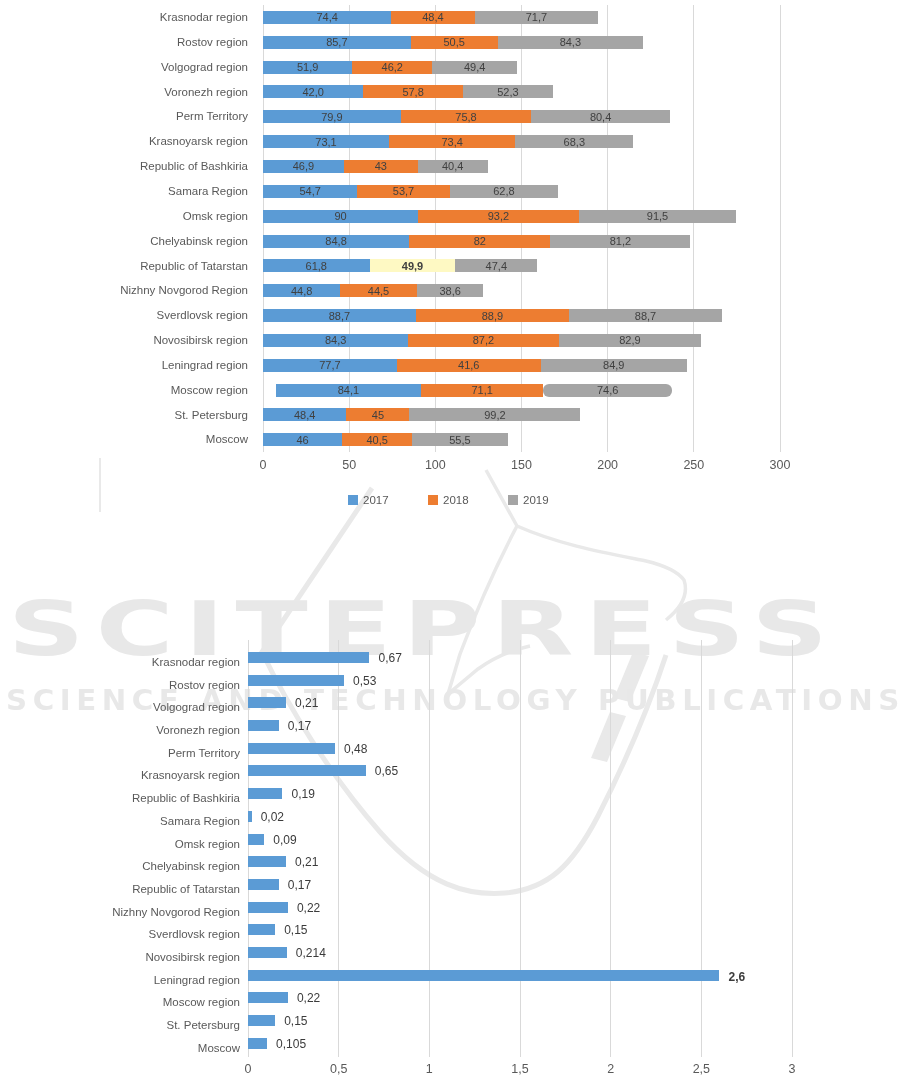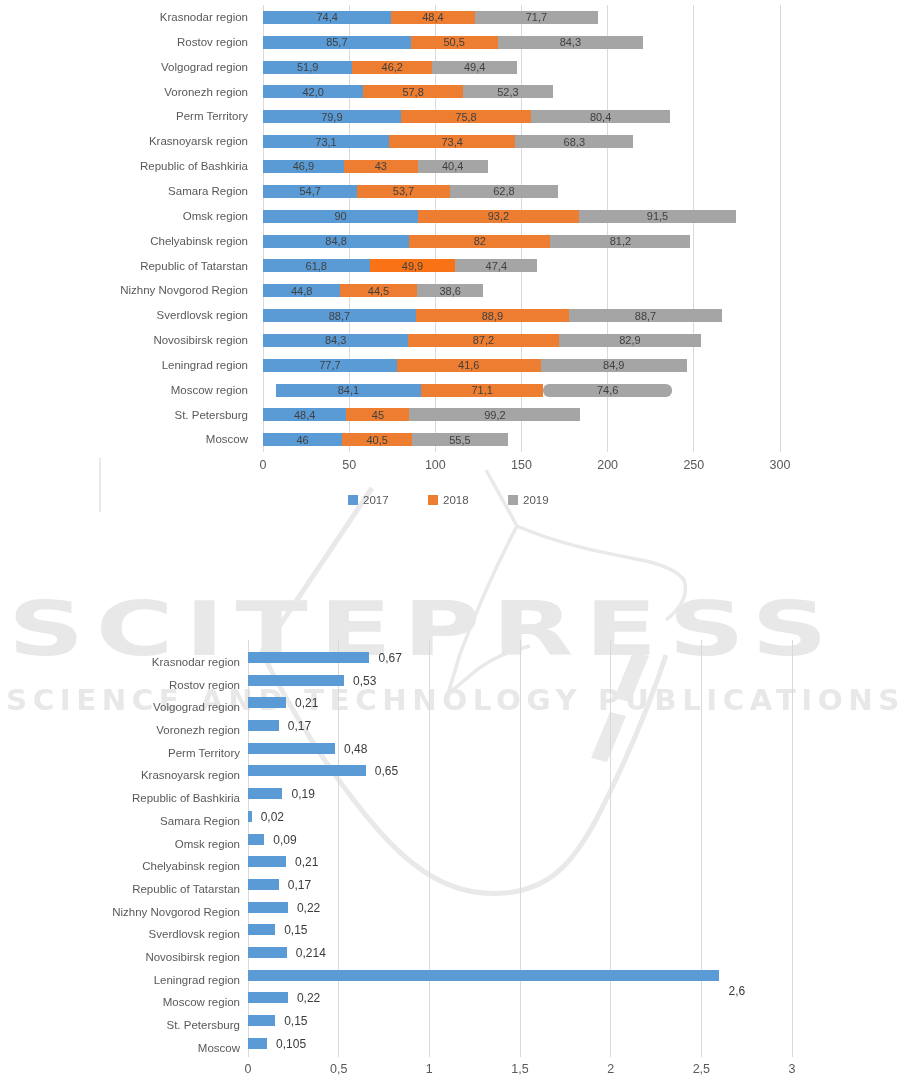--- a/index.html
+++ b/index.html
@@ -217,21 +217,21 @@
                 <span class="seg-label" style="color: rgb(64, 64, 64);">81,2</span>
               </div>
             </div>
           </div>
           <div class="row" style="height: 24.85px;">
             <span class="row-label" style="width: 248px; margin-right: 15px; color: rgb(89, 89, 89);">Republic of Tatarstan</span>
             <div class="track" style="height: 13px;">
               <div class="seg" style="width: 106.502px; background: rgb(91, 155, 213);">
                 <span class="seg-label" style="color: rgb(64, 64, 64);">61,8</span>
               </div>
-              <div class="seg" style="width: 85.9943px; background: #f97316;">
+              <div class="seg" style="width: 85.9943px; background: #fef9c3; font-weight: bold;">
                 <span class="seg-label" style="color: rgb(64, 64, 64);">49,9</span>
               </div>
               <div class="seg" style="width: 81.686px; background: rgb(165, 165, 165);">
                 <span class="seg-label" style="color: rgb(64, 64, 64);">47,4</span>
               </div>
             </div>
           </div>
           <div class="row" style="height: 24.85px;">
             <span class="row-label" style="width: 248px; margin-right: 15px; color: rgb(89, 89, 89);">Nizhny Novgorod Region</span>
             <div class="track" style="height: 13px;">
@@ -455,21 +455,21 @@
             <span class="row-label" style="width: 240px; margin-right: 8px; padding-top: 6px; color: rgb(89, 89, 89);">Novosibirsk region</span>
             <div class="track" style="width: 544px; height: 22.7px;">
               <div class="bar" style="top: 2px; width: 38.8053px; height: 11px; background: rgb(91, 155, 213);"></div>
               <span class="val-label" style="left: 47.8053px; top: 1px; color: rgb(59, 59, 59);">0,214</span>
             </div>
           </div>
           <div class="row" style="height: 22.7px; align-items: flex-start;">
             <span class="row-label" style="width: 240px; margin-right: 8px; padding-top: 6px; color: rgb(89, 89, 89);">Leningrad region</span>
             <div class="track" style="width: 544px; height: 22.7px;">
               <div class="bar" style="top: 2px; width: 471.467px; height: 11px; background: rgb(91, 155, 213);"></div>
-              <span class="val-label" style="left: 480.467px; top: 16px; color: rgb(59, 59, 59);">2,6</span>
+              <span class="val-label" style="left: 480.467px; top: 2px; color: rgb(59, 59, 59); font-weight: bold;">2,6</span>
             </div>
           </div>
           <div class="row" style="height: 22.7px; align-items: flex-start;">
             <span class="row-label" style="width: 240px; margin-right: 8px; padding-top: 6px; color: rgb(89, 89, 89);">Moscow region</span>
             <div class="track" style="width: 544px; height: 22.7px;">
               <div class="bar" style="top: 2px; width: 39.8933px; height: 11px; background: rgb(91, 155, 213);"></div>
               <span class="val-label" style="left: 48.8933px; top: 1px; color: rgb(59, 59, 59);">0,22</span>
             </div>
           </div>
           <div class="row" style="height: 22.7px; align-items: flex-start;">

